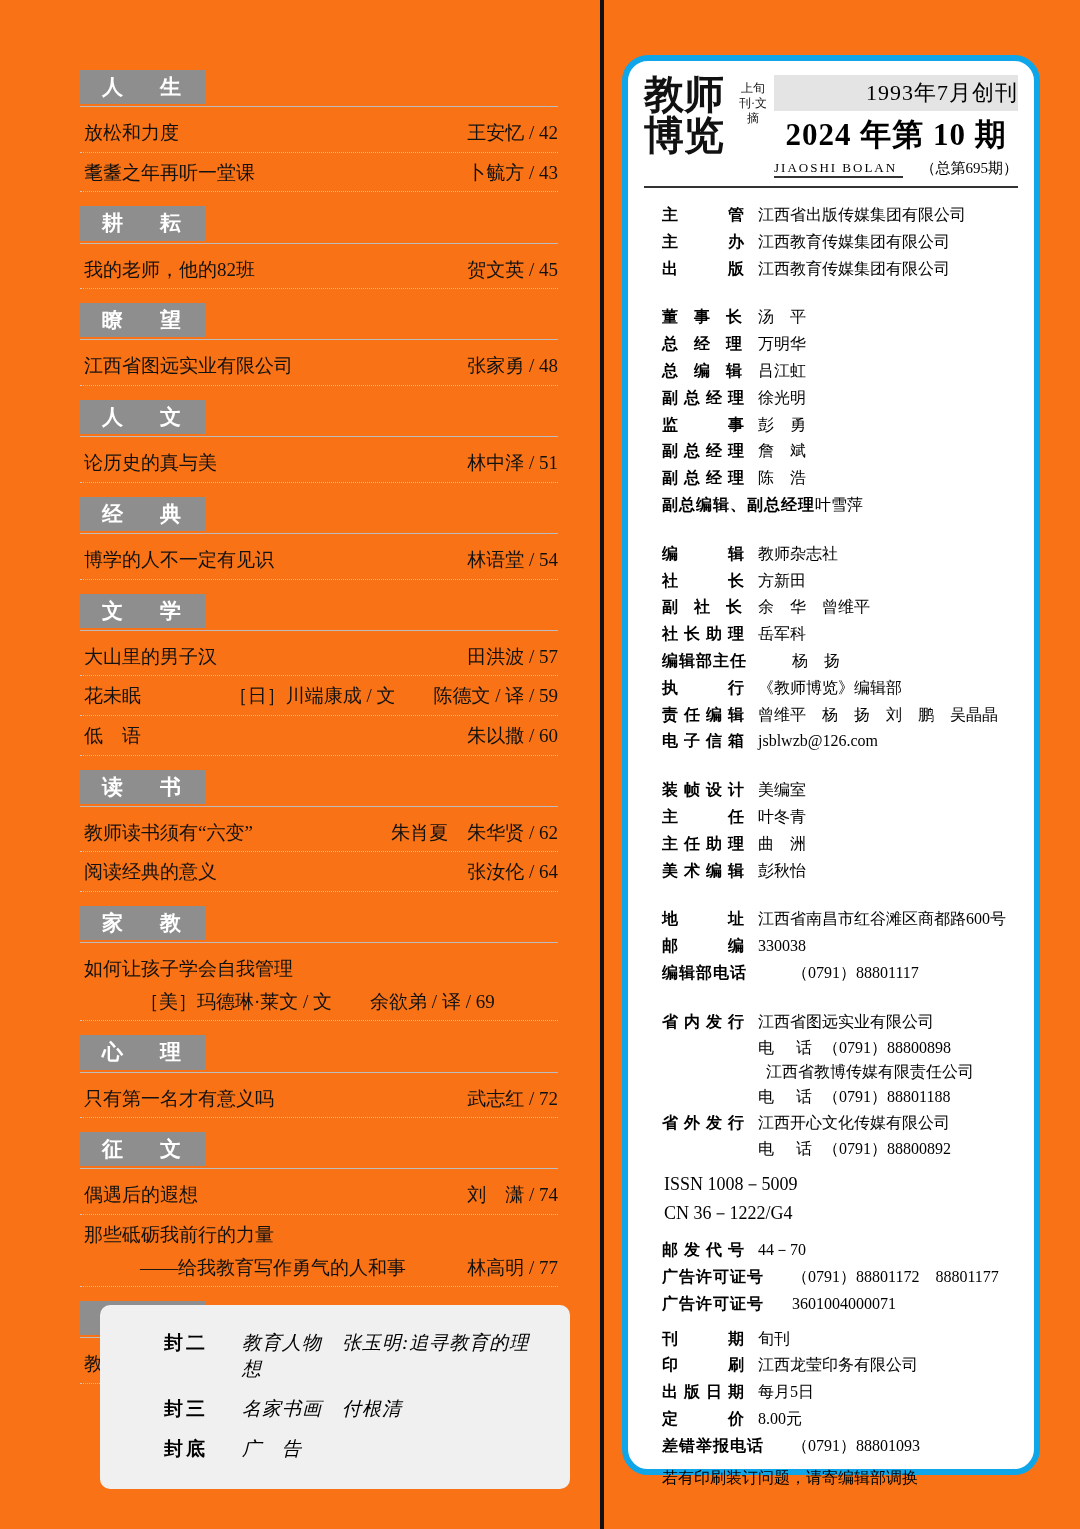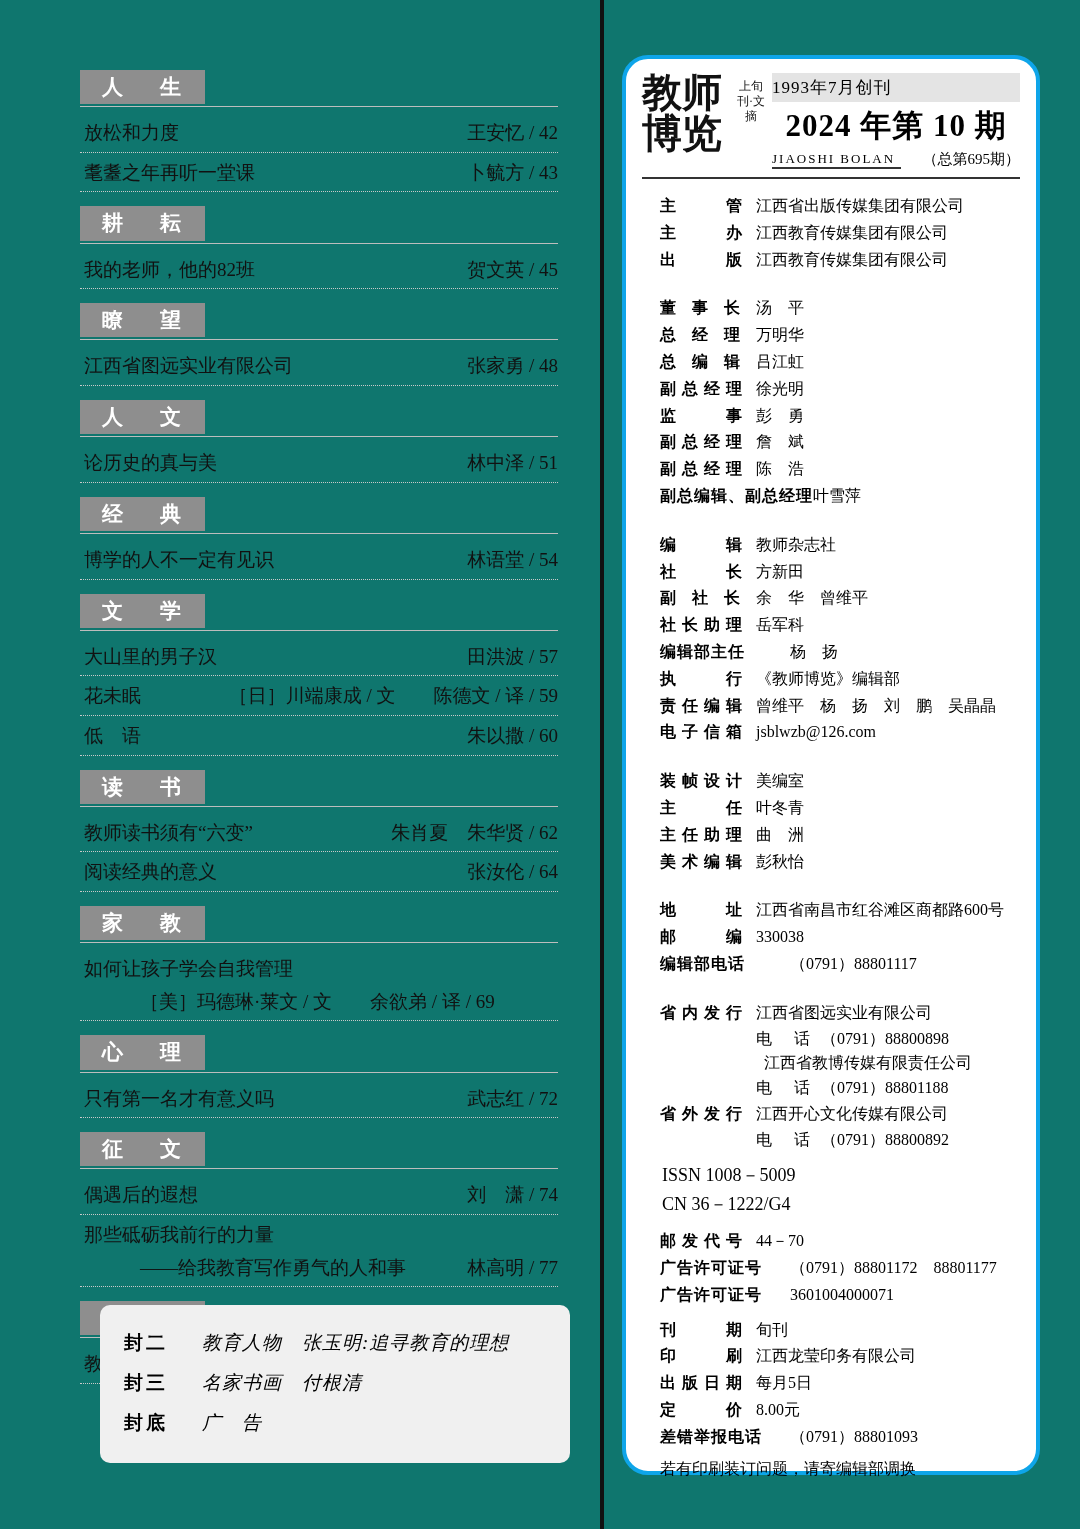--- a/index.html
+++ b/index.html
@@ -5,21 +5,21 @@
   * { box-sizing: border-box; }
   html, body {
     margin: 0; padding: 0;
     background: #ffffff;
     font-family: "Liberation Serif", "DejaVu Serif", serif;
   }
   #page {
     position: relative;
     width: 1080px;
     height: 1529px;
-    background: #0f766e;
+    background: #f97316;
     overflow: hidden;
   }
   
   #toc {
     position: absolute;
     left: 0; top: 0;
     width: 598px;
     height: 1529px;
     padding: 70px 40px 30px 80px;
   }
@@ -69,38 +69,39 @@
     display: flex;
     align-items: baseline;
     font-size: 19px;
     padding: 7px 0;
   }
   #backcover .lbl {
     font-weight: bold;
     letter-spacing: 3px;
     width: 78px;
     flex: 0 0 78px;
+    margin-left: 40px;
   }
   #backcover .val { letter-spacing: 1px; font-style: italic; }
 
   
   #divider {
     position: absolute;
     left: 600px; top: 0;
     width: 4px; height: 1529px;
     background: #111;
   }
 
   
   #masthead {
     position: absolute;
     left: 622px; top: 55px;
     width: 418px;
     height: 1420px;
-    border: 4px solid #0ea5e9;
+    border: 6px solid #0ea5e9;
     border-radius: 26px;
     padding: 14px 16px 10px 16px;
     background: #fff;
   }
   #logoblock {
     display: flex;
     align-items: stretch;
     border-bottom: 2px solid #333;
     padding-bottom: 8px;
     margin-bottom: 8px;
@@ -120,22 +121,22 @@
     line-height: 1.25;
     width: 34px;
     flex: 0 0 34px;
     padding-top: 6px;
     color: #111;
     text-align: center;
   }
   #logo-right { flex: 1 1 auto; padding-left: 4px; }
   #found-line {
     background: #e4e4e4;
-    text-align: left;
-    font-size: 17px;
+    text-align: right;
+    font-size: 22px;
     padding: 3px 0;
     letter-spacing: 1px;
   }
   #issue-line {
     font-size: 31px;
     font-weight: bold;
     text-align: center;
     letter-spacing: 1px;
     padding-top: 3px;
     white-space: nowrap;

